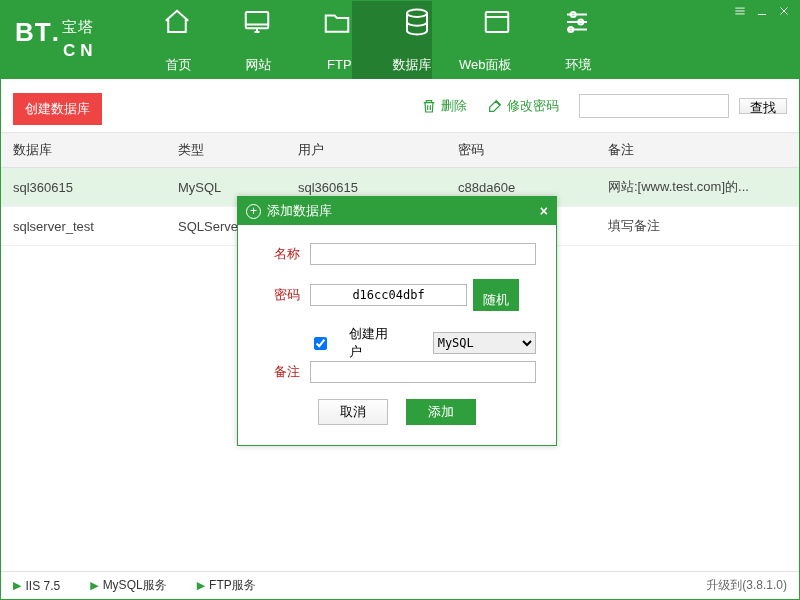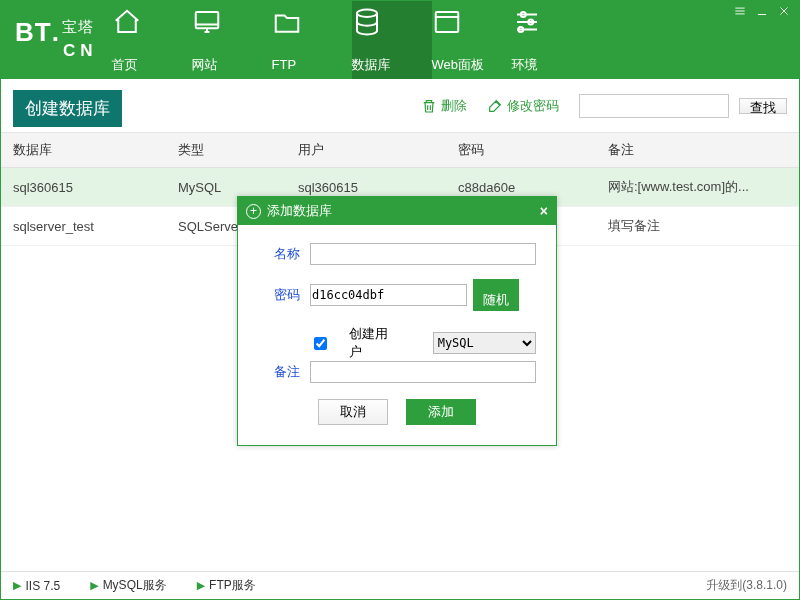--- a/index.html
+++ b/index.html
@@ -7,30 +7,30 @@
   .window { width: 800px; height: 600px; display: flex; flex-direction: column; border: 1px solid #2f9e3c; }
   
   .header { background: #2f9e3c; height: 78px; display: flex; align-items: stretch; position: relative; }
   .logo { color: #fff; padding: 10px 14px 10px 14px; display: flex; flex-direction: column; justify-content: center; }
   .logo-top { font-size: 26px; font-weight: bold; letter-spacing: 1px; line-height: 1; }
   .logo-bt { display: inline-block; }
   .logo-dot { }
   .logo-zh { font-size: 15px; font-weight: normal; margin-left: 2px; vertical-align: top; }
   .logo-cn { font-size: 17px; font-weight: bold; letter-spacing: 5px; margin-left: 48px; margin-top: -4px; }
   .nav { display: flex; align-items: stretch; }
-  .nav-item { width: 80px; color: #fff; display: flex; flex-direction: column; align-items: flex-start; justify-content: center; gap: 16px; cursor: pointer; }
+  .nav-item { width: 80px; color: #fff; display: flex; flex-direction: column; align-items: flex-end; justify-content: center; gap: 16px; cursor: pointer; }
   .nav-item.active { background: #257f30; }
   .nav-icon svg { width: 30px; height: 30px; stroke: #fff; fill: none; stroke-width: 1.6; }
   .nav-label { font-size: 13px; }
   .win-controls { position: absolute; top: 2px; right: 4px; display: flex; gap: 0; }
   .win-btn { width: 22px; height: 16px; color: #fff; display: flex; align-items: center; justify-content: center; cursor: pointer; font-size: 12px; }
   .win-btn svg { width: 14px; height: 14px; stroke: #fff; fill: none; stroke-width: 1.6; }
   
   .toolbar { height: 54px; display: flex; align-items: center; padding: 0 12px; gap: 10px; border-bottom: 1px solid #e5e5e5; }
-  .btn-primary { background: #0f766e; color: #fff; border: none; padding: 7px 12px; font-size: 17px; cursor: pointer; margin-top: 6px; }
+  .btn-primary { background: #ef4444; color: #fff; border: none; padding: 7px 12px; font-size: 13px; cursor: pointer; margin-top: 6px; }
   .toolbar-spacer { flex: 1; }
   .tb-action { color: #2f9e3c; display: inline-flex; align-items: center; gap: 4px; cursor: pointer; font-size: 13px; margin-right: 10px; }
   .tb-action svg { width: 16px; height: 16px; stroke: #2f9e3c; fill: none; stroke-width: 1.8; }
   .search-input { width: 150px; height: 24px; border: 1px solid #c9c9c9; padding: 0 4px; }
   .btn-search { height: 16px; border: 1px solid #c9c9c9; background: linear-gradient(#fdfdfd,#efefef); padding: 0 10px; cursor: pointer; font-size: 13px; }
   
   .table { width: 100%; border-collapse: collapse; }
   .table th { text-align: left; font-weight: normal; background: #f4f4f4; border-bottom: 1px solid #e1e1e1; padding: 8px 12px; color: #333; }
   .table td { padding: 10px 12px; color: #444; border-bottom: 1px solid #f0f0f0; }
   .table tr.sel td { background: #e4f4e4; }
@@ -44,22 +44,22 @@
   .status-item { display: inline-flex; align-items: center; gap: 4px; cursor: pointer; }
   .status-arrow { color: #2f9e3c; font-size: 11px; }
   .status-right { margin-left: auto; color: #666; }
   
   .modal { position: absolute; left: 237px; top: 196px; width: 320px; border: 1px solid #2f9e3c; background: #fff; box-shadow: 0 0 6px rgba(0,0,0,0.2); }
   .modal-title { background: #2f9e3c; color: #fff; height: 28px; display: flex; align-items: center; padding: 0 8px; gap: 6px; font-size: 13px; }
   .modal-title .plus { width: 15px; height: 15px; border: 1.5px solid #fff; border-radius: 50%; display: inline-flex; align-items: center; justify-content: center; font-size: 12px; line-height: 1; }
   .modal-close { margin-left: auto; cursor: pointer; font-size: 14px; font-weight: bold; }
   .modal-body { padding: 18px 20px 14px 20px; }
   .form-row { display: flex; align-items: center; margin-bottom: 14px; }
-  .form-label { width: 42px; text-align: right; margin-right: 10px; color: #1d4ed8; font-size: 13px; }
-  .form-input { flex: 1; height: 22px; border: 1px solid #b8b8b8; padding: 0 1px; font-size: 12px; font-family: monospace; }
+  .form-label { width: 42px; text-align: right; margin-right: 10px; color: #b91c1c; font-size: 13px; }
+  .form-input { flex: 1; height: 22px; border: 1px solid #b8b8b8; padding: 0 1px; font-size: 12px; font-family: monospace; text-align: center; }
   .btn-random { background: #2f9e3c; color: #fff; border: none; height: 32px; padding: 12px 10px; margin-left: 6px; cursor: pointer; font-size: 13px; }
   .chk-row { display: flex; align-items: center; gap: 19px; padding-left: 52px; margin-bottom: 0; }
   .chk-row select { height: 22px; border: 1px solid #b8b8b8; width: 120px; margin-left: 20px; font-family: monospace; font-size: 12px; }
   .modal-actions { display: flex; justify-content: center; gap: 18px; margin-top: 16px; margin-bottom: 6px; }
   .btn-cancel { width: 70px; height: 26px; border: 1px solid #c0c0c0; background: linear-gradient(#fefefe,#f0f0f0); cursor: pointer; font-size: 13px; text-align: center; }
   .btn-add { width: 70px; height: 26px; border: none; background: #2f9e3c; color: #fff; cursor: pointer; font-size: 13px; }
   .root { position: relative; width: 800px; height: 600px; }
 </style>
 </head>
 <body>

